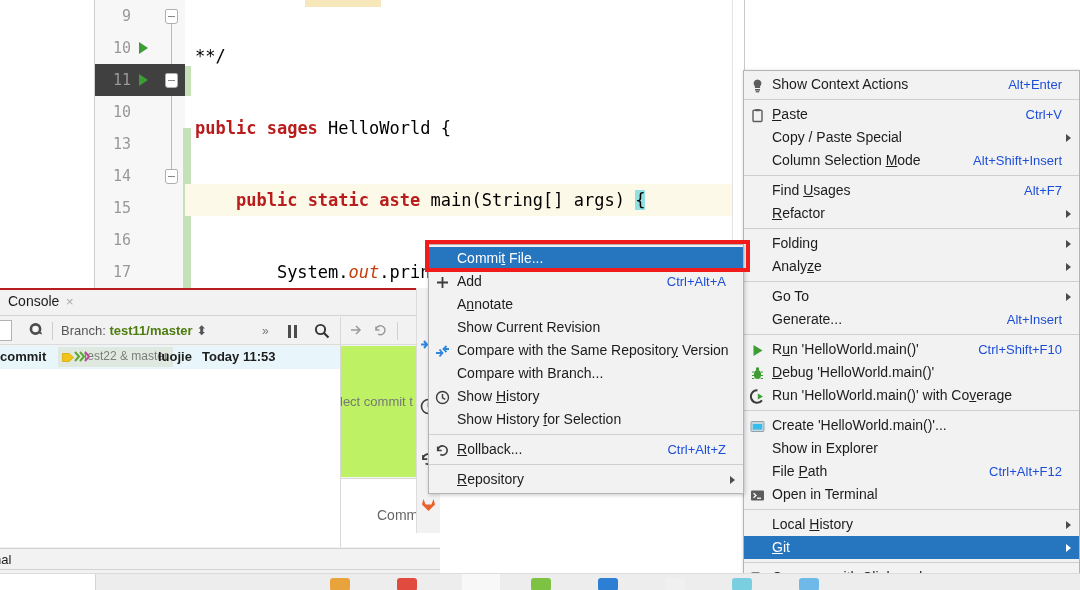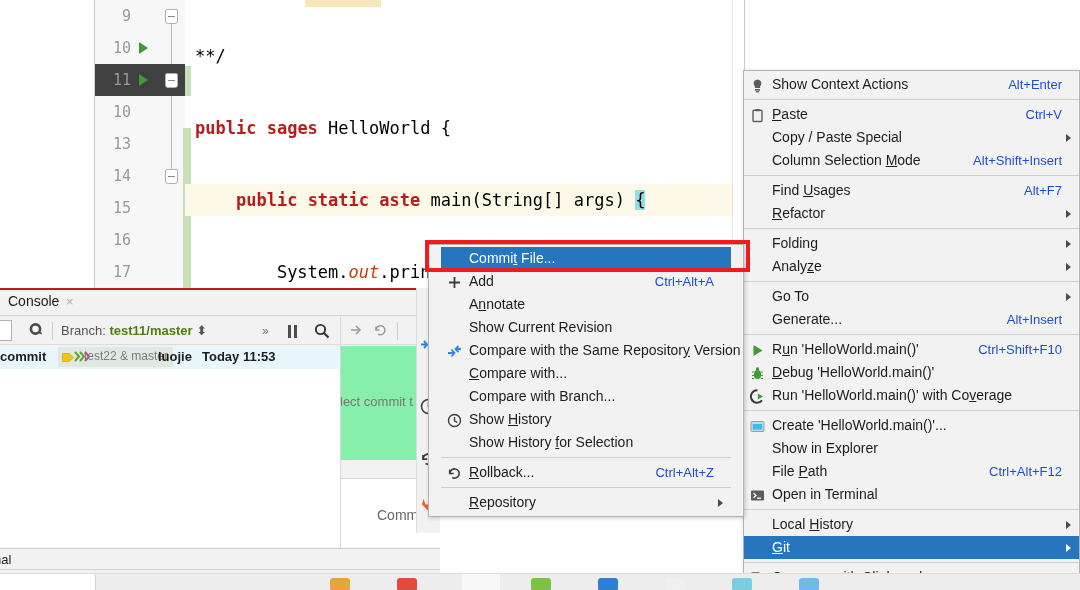--- a/index.html
+++ b/index.html
@@ -179,22 +179,22 @@
   #chev-icon {
     position: absolute; left: 74px; top: 4px; width: 20px; height: 13px;
   }
   #commit-author {
     position: absolute; left: 158px; top: 3px; font-weight: bold;
   }
   #commit-time {
     position: absolute; left: 202px; top: 3px; font-weight: bold;
   }
   #detail-pane {
-    position: absolute; left: 341px; top: 56px; width: 99px; height: 114px;
-    background: #86efac;
+    position: absolute; left: 341px; top: 56px; width: 99px; height: 131px;
+    background: #bef264;
     text-align: center;
   }
   #detail-hint {
     position: absolute; left: -1px; top: 48px;
     font-size: 13px; color: #777777; white-space: nowrap;
   }
   #commit-msg-pane {
     position: absolute; left: 341px; top: 188px; width: 99px; height: 69px;
     background: #ffffff; border-top: 1px solid #d8d8d8;
   }
@@ -234,21 +234,21 @@
     padding: 2px 0;
   }
   
   #sub-menu {
     position: absolute; left: 428px; top: 244px; width: 316px;
     background: #f2f2f2;
     border: 1px solid #b4b4b4;
     box-shadow: 1px 1px 4px rgba(0,0,0,0.22);
     font-size: 14px;
     color: #1c1c1c;
-    padding: 2px 12px;
+    padding: 2px 0;
   }
   .mi {
     position: relative;
     height: 23px;
     line-height: 23px;
     padding-left: 28px;
     padding-right: 10px;
     white-space: nowrap;
   }
   .mi.selected { background: #2675bf; color: #ffffff; }
@@ -534,21 +534,20 @@
       <div class="mi selected"><span>Commi<span class="acc">t</span> File...</span></div>
       <div class="mi"><span class="ic"><svg width="15" height="15" viewBox="0 0 15 15">
             <path d="M7.5 2 v11 M2 7.5 h11" stroke="#3c3c3c" stroke-width="1.8"></path>
           </svg></span><span>Add</span><span class="sc">Ctrl+Alt+A</span></div>
       <div class="mi"><span>A<span class="acc">n</span>notate</span></div>
       <div class="mi"><span>Show Current Revision</span></div>
       <div class="mi"><span class="ic"><svg width="15" height="15" viewBox="0 0 15 15">
             <path d="M1 9 h6 M4.5 5.5 l3 3.5 -3 3.5" fill="none" stroke="#2e86de" stroke-width="1.8"></path>
             <path d="M14 5 h-5 M11.5 2 l-3 3 3 3" fill="none" stroke="#2e86de" stroke-width="1.8"></path>
           </svg></span><span>Compare with the Same Repositor<span class="acc">y</span> Version</span></div>
-      <div class="mi"><span><span class="acc">C</span>ompare with...</span></div>
       <div class="mi"><span>Compare with Branch...</span></div>
       <div class="mi"><span class="ic"><svg width="15" height="15" viewBox="0 0 15 15">
             <circle cx="7.5" cy="7.5" r="6" fill="none" stroke="#3d3d3d" stroke-width="1.4"></circle>
             <path d="M7.5 4 v3.8 l2.7 1.5" fill="none" stroke="#3d3d3d" stroke-width="1.4"></path>
           </svg></span><span>Show <span class="acc">H</span>istory</span></div>
       <div class="mi"><span>Show History <span class="acc">f</span>or Selection</span></div>
       <div class="sep"></div>
       <div class="mi"><span class="ic"><svg width="15" height="15" viewBox="0 0 15 15">
             <path d="M3 7.5 a4.6 4.6 0 1 1 2.3 4" fill="none" stroke="#3d3d3d" stroke-width="1.6"></path>
             <path d="M2.7 3.5 v4 h4" fill="none" stroke="#3d3d3d" stroke-width="1.6"></path>

